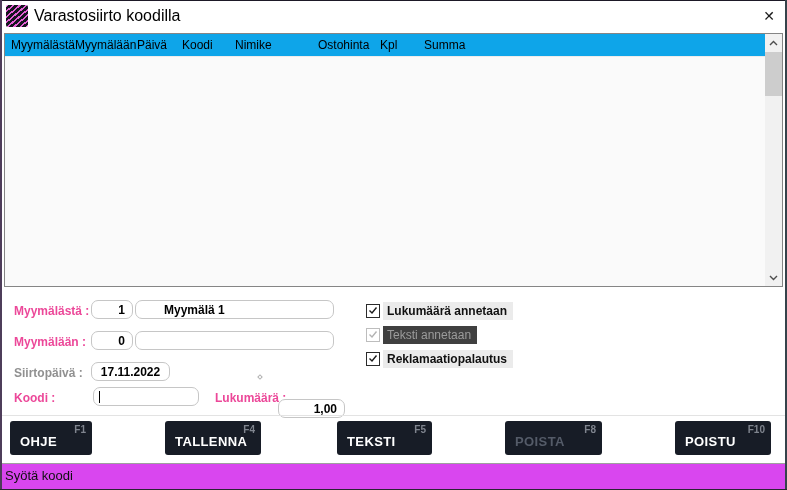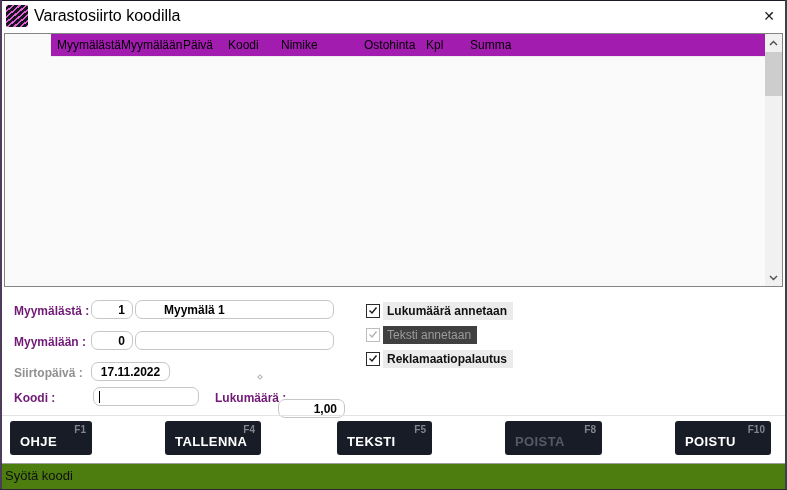--- a/index.html
+++ b/index.html
@@ -34,36 +34,36 @@
     font-size: 14px; color: #1a1a1a; cursor: pointer;
   }
 
   
   .grid {
     position: absolute; left: 4px; top: 33px; width: 779px; height: 254px;
     border: 1px solid #858585; background: #fafafa;
   }
   .grid-header {
     position: absolute; left: 0; top: 0; right: 17px; height: 23px;
-    background: #a21caf; border-bottom: 1px solid #ececec; margin-left: 46px;
+    background: #0ea5e9; border-bottom: 1px solid #ececec;
   }
   .grid-header span { position: absolute; top: 4px; font-size: 12px; color: #000; white-space: nowrap; }
   .col-0 { left: 6px; }   .col-1 { left: 70px; }  .col-2 { left: 132px; } .col-3 { left: 177px; }
   .col-4 { left: 230px; } .col-5 { left: 313px; } .col-6 { left: 375px; } .col-7 { left: 419px; }
   .grid-body { position: absolute; left: 0; top: 23px; right: 17px; bottom: 0; background: #fafafa; }
 
   
   .vscroll { position: absolute; top: 0; right: 0; width: 17px; height: 100%; background: #f1f1f1; }
   .sb-btn { position: absolute; left: 0; width: 17px; height: 17px; display: flex; align-items: center; justify-content: center; }
   .sb-btn.up { top: 0; }
   .sb-btn.down { bottom: 0; }
   .sb-thumb { position: absolute; left: 0; top: 18px; width: 17px; height: 44px; background: #cdcdcd; }
 
   
-  .flabel { position: absolute; font-size: 12px; font-weight: bold; color: #701a75; white-space: nowrap; }
+  .flabel { position: absolute; font-size: 12px; font-weight: bold; color: #ec4899; white-space: nowrap; }
   .flabel.dim { color: #909090; font-weight: bold; }
   .fld {
     position: absolute; height: 19px; border: 1px solid #c6c6c6; border-radius: 7px;
     background: #fff; font-family: "Liberation Sans", sans-serif;
     font-size: 12px; font-weight: bold; color: #000; padding: 0 7px; outline: none;
   }
   .fld.num { text-align: right; }
   .fld.ctr { text-align: center; padding: 0 4px; }
   .caret { position: absolute; width: 1px; height: 12px; background: #000; }
   .diamond {
@@ -102,21 +102,21 @@
   }
   .fbtn.disabled .blabel { color: #545b68; }
   .btn-0 { left: 10px;  width: 82px; }
   .btn-1 { left: 165px; width: 96px; }
   .btn-2 { left: 337px; width: 95px; }
   .btn-3 { left: 505px; width: 97px; }
   .btn-4 { left: 675px; width: 96px; }
 
   
   .status-sep { position: absolute; left: 0; top: 463px; width: 100%; height: 1px; background: #9f9f9f; }
-  .statusbar { position: absolute; left: 0; top: 464px; width: 100%; height: 25px; background: #4d7c0f; }
+  .statusbar { position: absolute; left: 0; top: 464px; width: 100%; height: 25px; background: #d946ef; }
   .statusbar .stext { position: absolute; left: 5px; top: 4px; font-size: 13px; color: #101010; }
 </style>
 </head>
 <body>
 
 <div class="window">
 
   <div class="titlebar">
     <div class="app-icon"></div>
     <div class="title-text">Varastosiirto koodilla</div>

